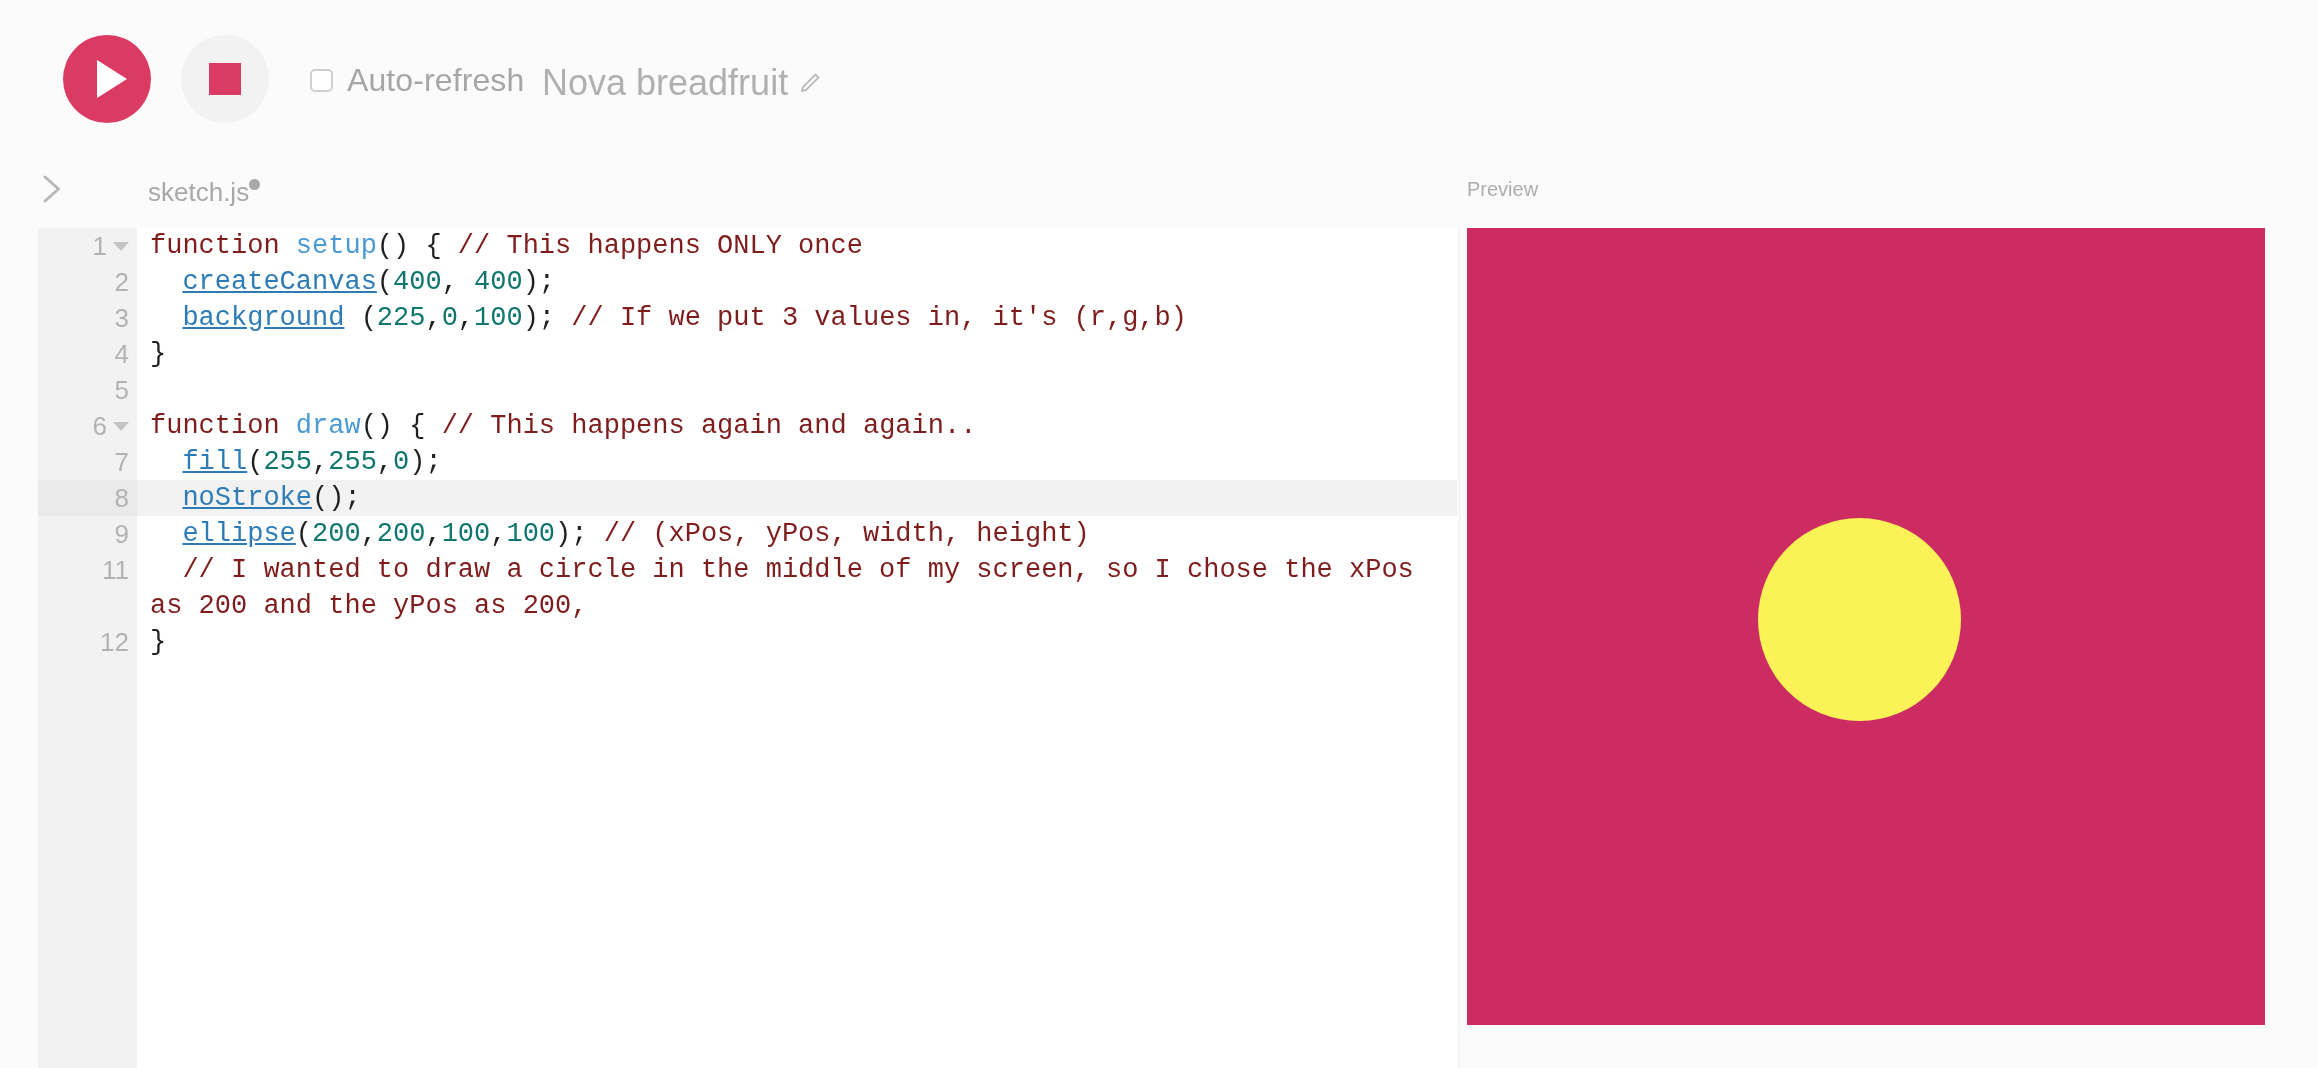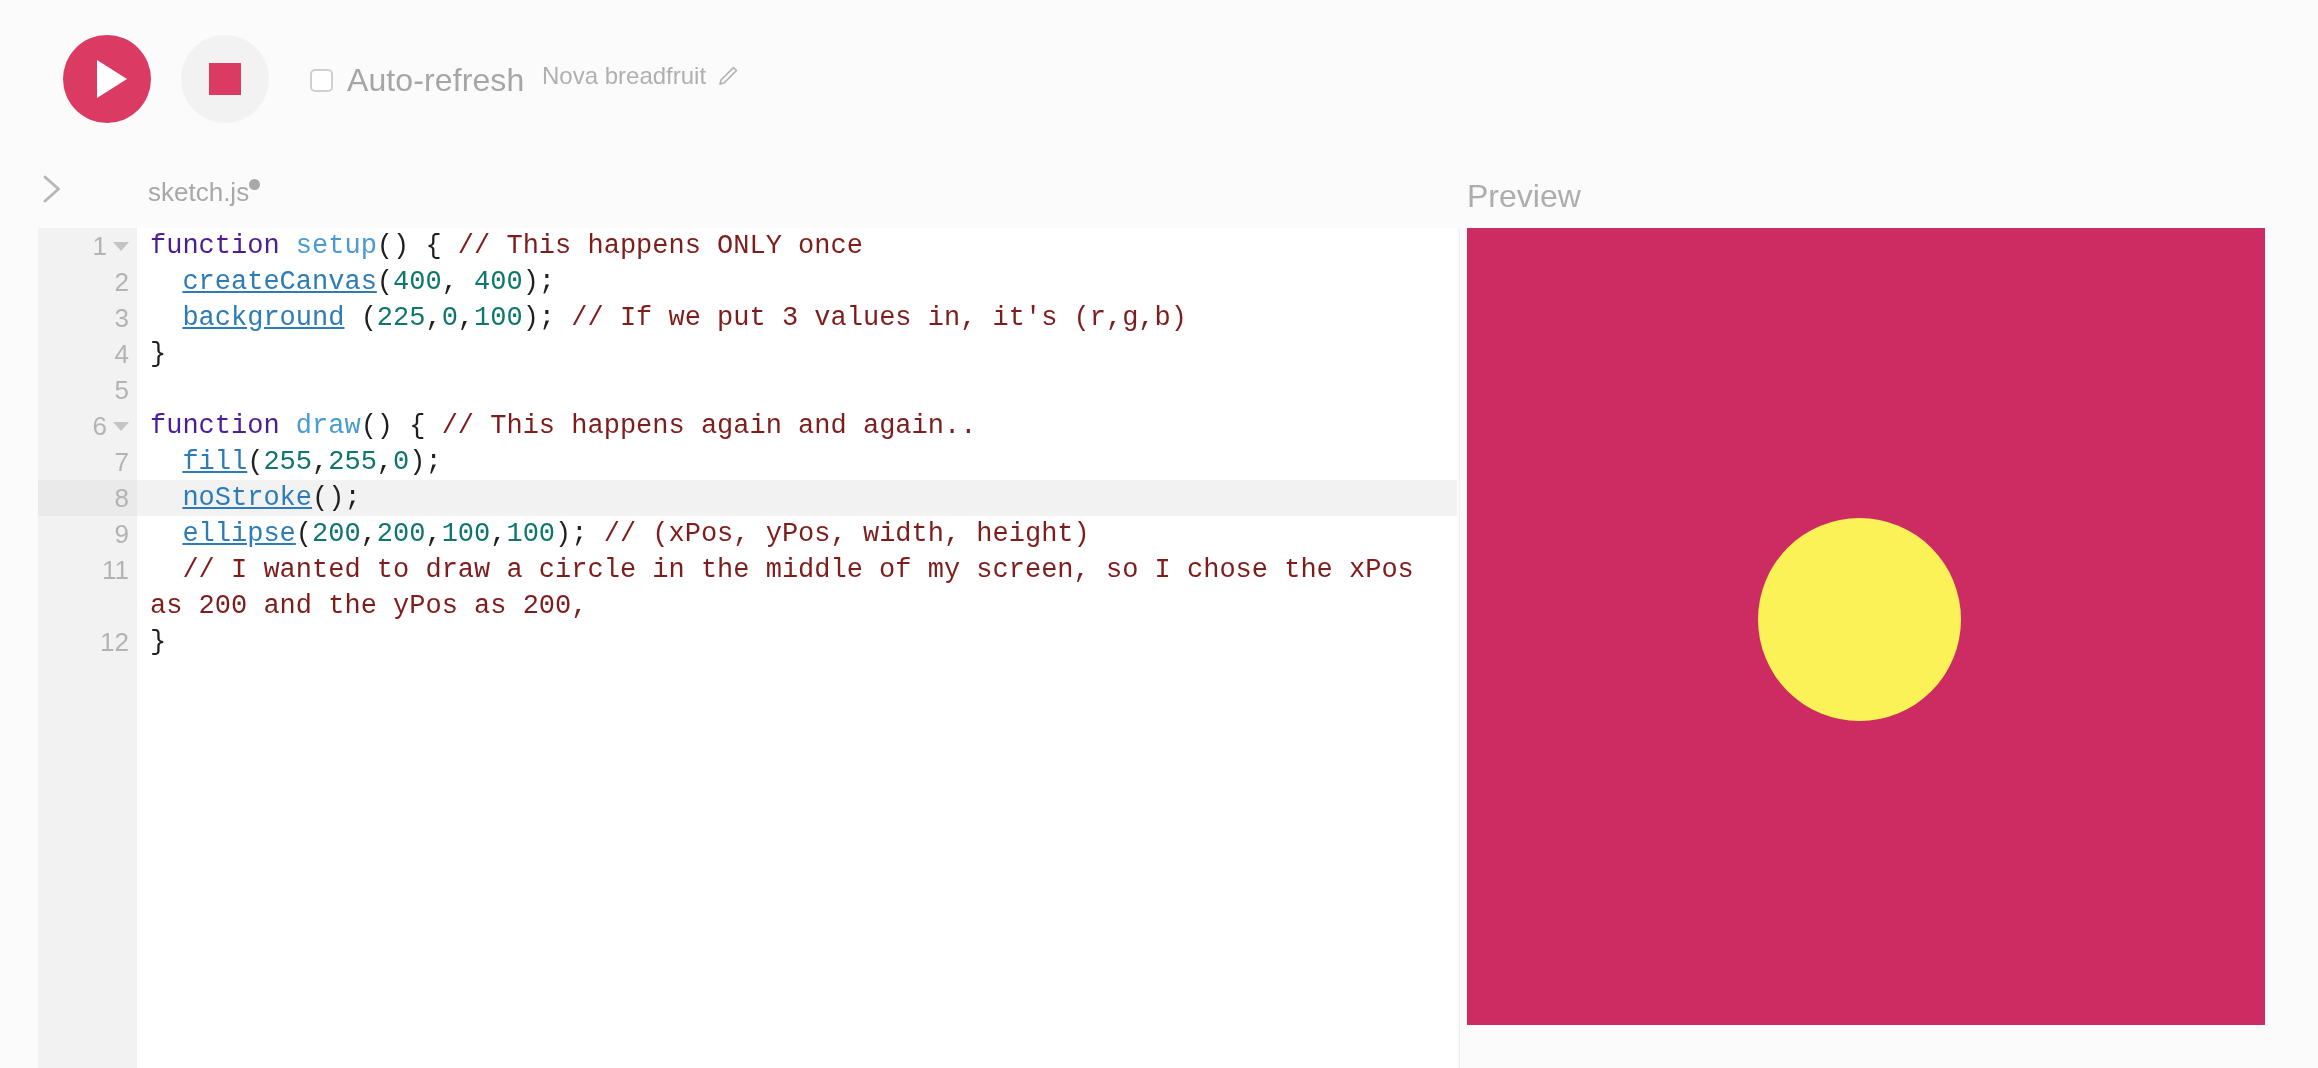--- a/index.html
+++ b/index.html
@@ -85,21 +85,21 @@
   }
   #sketch-name-group {
     position: absolute;
     left: 542px;
     top: 62px;
     display: flex;
     align-items: center;
     gap: 10px;
   }
   #sketch-name-text {
-    font-size: 24px;
+    font-size: 36px;
     color: #b0b0b0;
     white-space: nowrap;
     cursor: pointer;
   }
   #rename-pencil-icon {
     width: 24px;
     height: 24px;
     display: block;
     cursor: pointer;
   }
@@ -140,21 +140,21 @@
     height: 11px;
     border-radius: 50%;
     background: #a8a8a8;
     margin-top: 2px;
     flex: none;
   }
   #preview-label {
     position: absolute;
     left: 1467px;
     top: 178px;
-    font-size: 32px;
+    font-size: 20px;
     color: #adadad;
     white-space: nowrap;
   }
 
   
   #editor-pane {
     position: absolute;
     left: 38px;
     top: 228px;
     width: 1419px;
@@ -224,21 +224,21 @@
   .code-text {
     flex: 1;
     padding-left: 13px;
     white-space: pre-wrap;
     word-break: break-word;
     color: #333333;
     position: relative;
     z-index: 1;
     line-height: 36px;
   }
-  .tok-kw      { color: #4c1d95; }
+  .tok-kw      { color: #7f1d1d; }
   .tok-fnname  { color: #4a9ad4; }
   .tok-builtin { color: #2d7cb8; text-decoration: underline; }
   .tok-num     { color: #0f766e; text-align: center; }
   .tok-punct   { color: #1f1f1f; }
   .tok-comment { color: #7f1d1d; text-align: center; }
 
   
   #preview-pane {
     position: absolute;
     left: 1467px;

